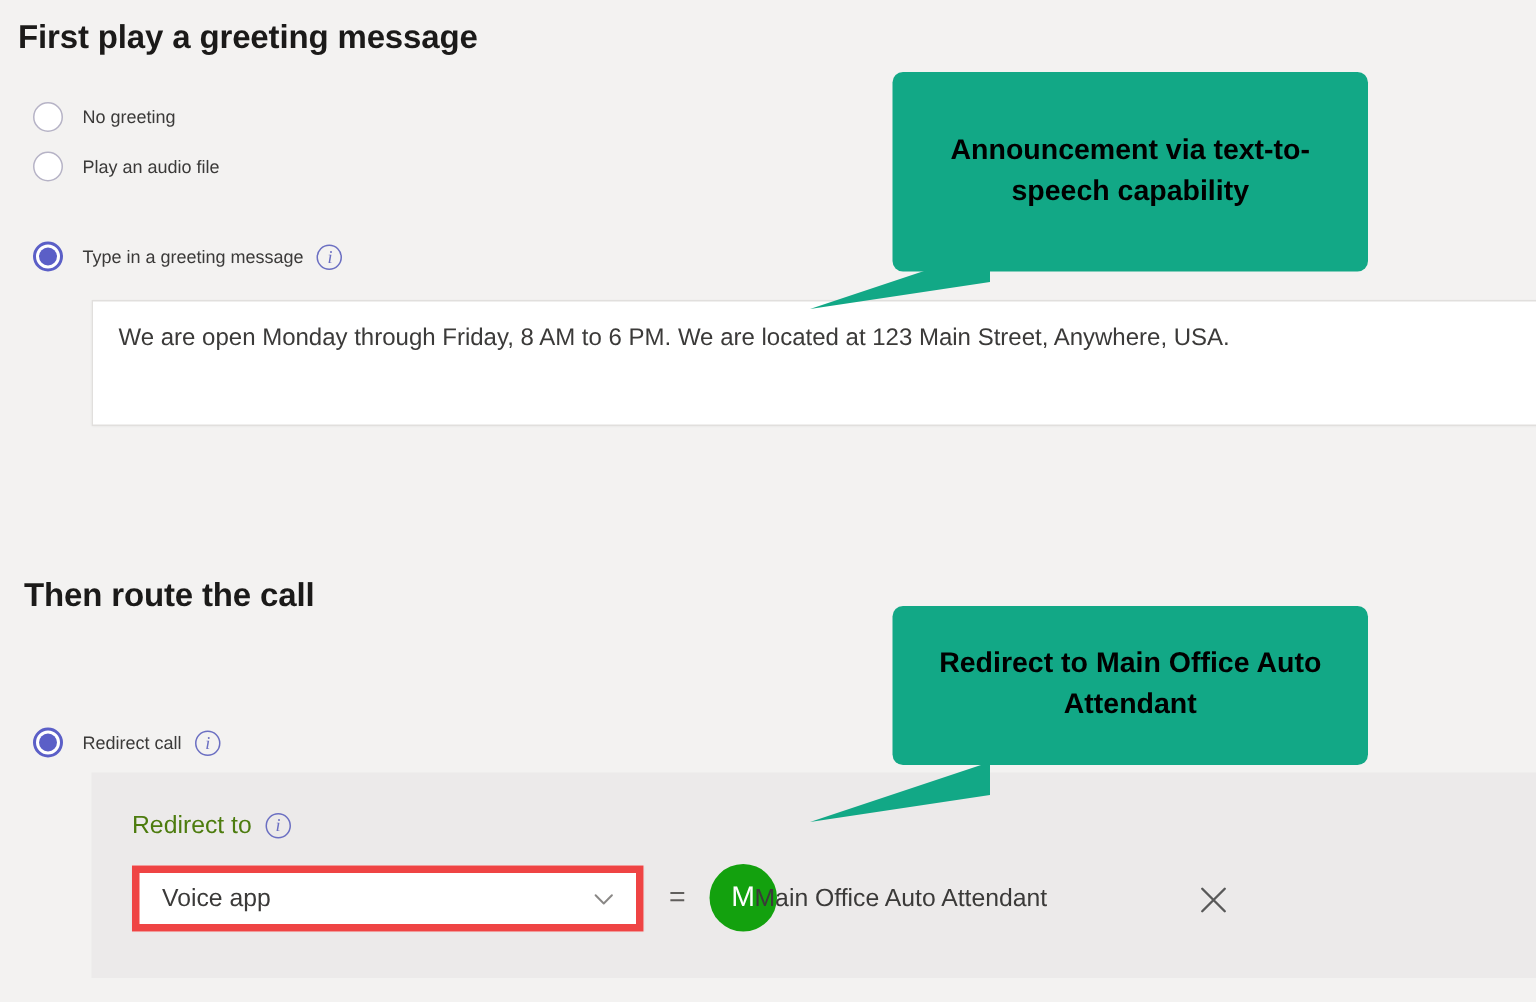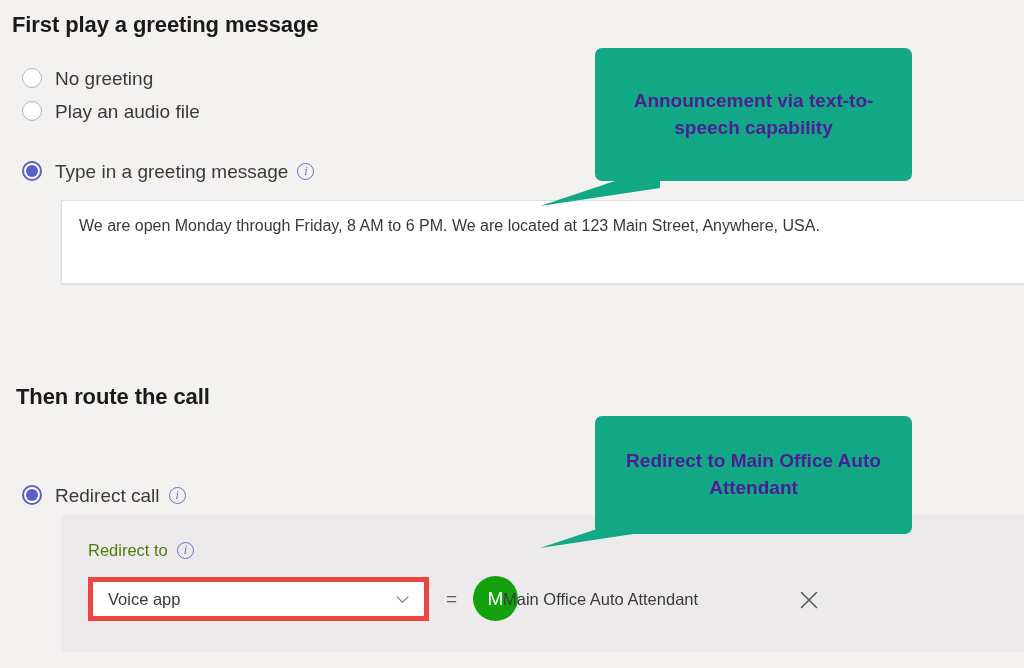--- a/index.html
+++ b/index.html
@@ -63,21 +63,21 @@
     left: 50%;
     top: 50%;
     width: 12px;
     height: 12px;
     margin-left: -6px;
     margin-top: -6px;
     border-radius: 50%;
     background: #5b5fc7;
   }
   .radio-label {
-    font-size: 19px;
+    font-size: 12px;
     color: #3b3a39;
     margin-left: 13px;
     line-height: 1;
   }
 
   
   .info-icon {
     display: inline-flex;
     align-items: center;
     justify-content: center;
@@ -209,21 +209,21 @@
     top: 588px;
     width: 24px;
     height: 24px;
     cursor: pointer;
   }
   #remove-assignee-button svg { display: block; }
 
   
   .callout {
     position: absolute;
-    color: #4c1d95;
+    color: #000000;
     font-size: 19px;
     font-weight: bold;
     line-height: 1.42;
     text-align: center;
     display: flex;
     align-items: center;
     justify-content: center;
     box-sizing: border-box;
     padding: 10px 22px;
     z-index: 5;
@@ -248,23 +248,23 @@
   }
   #callout-tts-tail {
     left: 540px;
     top: 166px;
     width: 120px;
     height: 40px;
   }
 
   #callout-redirect {
     left: 595px;
-    top: 416px;
+    top: 404px;
     width: 317px;
-    height: 118px;
+    height: 106px;
     background: #12a886;
     border-radius: 7px;
   }
   #callout-redirect-tail {
     left: 540px;
     top: 508px;
     width: 120px;
     height: 40px;
   }
 </style>

